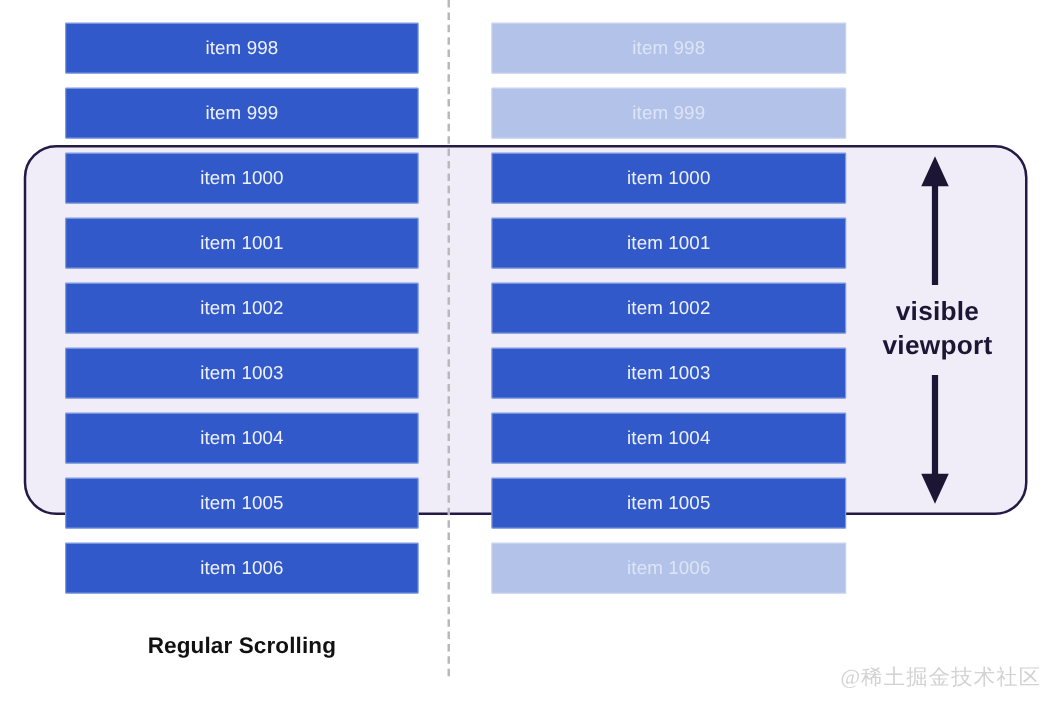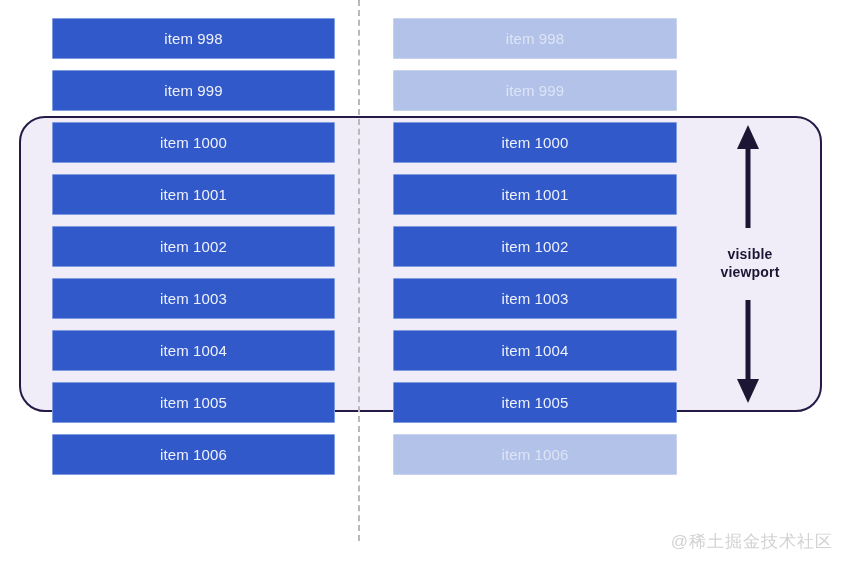--- a/index.html
+++ b/index.html
@@ -94,21 +94,21 @@
   }
   #viewport-arrow-svg {
     position: absolute;
     left: 0;
     top: 0;
   }
   #viewport-label {
     position: relative;
     z-index: 2;
     text-align: center;
-    font-size: 14px;
+    font-size: 21px;
     font-weight: bold;
     color: #1c1533;
     line-height: 1.28;
     letter-spacing: 0.2px;
   }
 
   
   .caption {
     position: absolute;
     top: 506px;
@@ -125,20 +125,21 @@
   
   #watermark {
     position: absolute;
     right: 12px;
     top: 530px;
     font-size: 17px;
     color: #d2d2d2;
     letter-spacing: 1px;
     z-index: 5;
     white-space: nowrap;
+    font-family: Liberation Serif, serif;
   }
 </style>
 </head>
 <body>
 
 <div id="stage">
 
   <div id="viewport-box"></div>
 
   <div id="divider"></div>
@@ -177,16 +178,17 @@
       <line x1="60" y1="184" x2="60" y2="271" stroke="#1c1533" stroke-width="5"></line>
 
       <polygon points="60,287 71,263 49,263" fill="#1c1533"></polygon>
     </svg>
     <div id="viewport-label">
       <span>visible</span><br>
       <span>viewport</span>
     </div>
   </div>
 
+  <div class="caption" id="caption-regular">Regular Scrolling</div>
 
   <div id="watermark">@稀土掘金技术社区</div>
 
 </div>
 
 </body></html>

